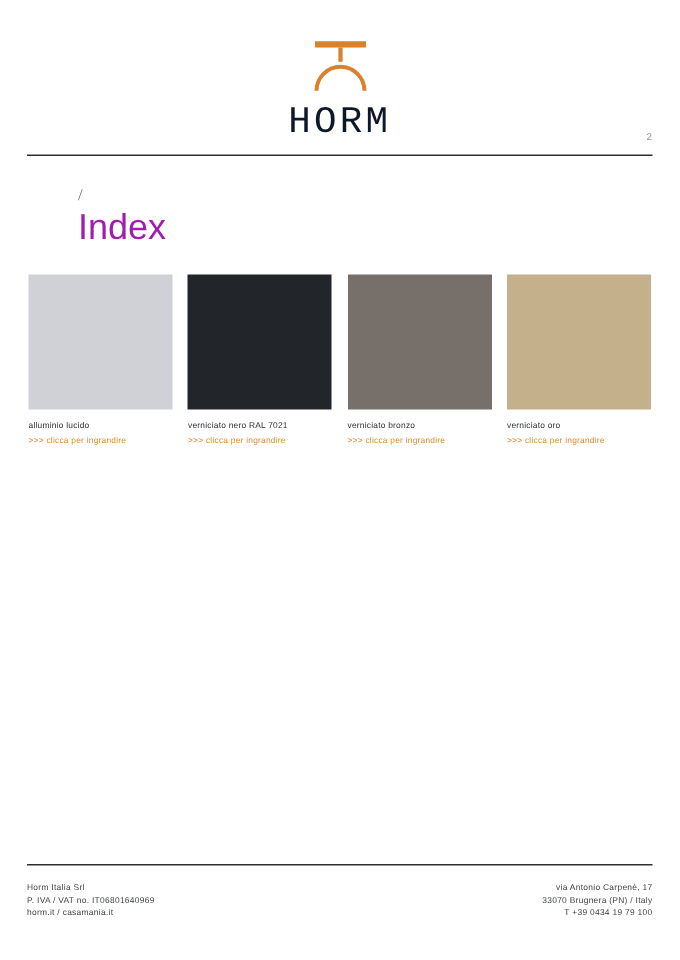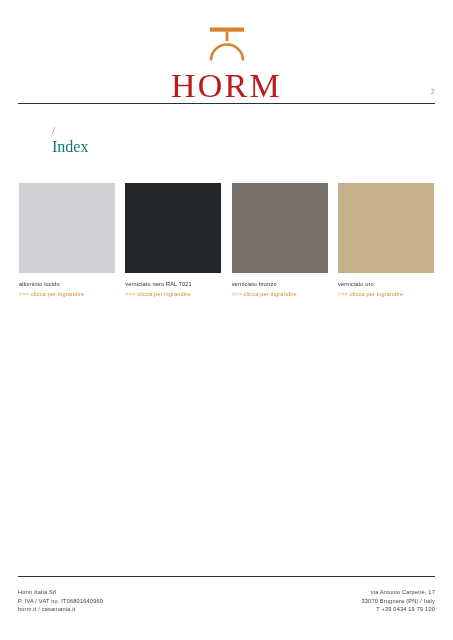--- a/index.html
+++ b/index.html
@@ -22,24 +22,24 @@
     height:100px;
     display:flex;
     flex-direction:column;
     align-items:center;
     justify-content:flex-start;
     padding-top:26px;
   }
   .logo-mark { width:46px; height:36px; display:block; }
   .wordmark {
     margin-top:5px;
-    font-family:Liberation Serif, serif;
-    font-size:34px;
+    font-family:Liberation Mono, monospace;
+    font-size:25px;
     letter-spacing:2.2px;
-    color:#b91c1c;
+    color:#0f172a;
     font-weight:400;
   }
 
   
   .page-num {
     position:absolute;
     top:88px; right:18px;
     font-size:6.5px;
     color:#8d9096;
     letter-spacing:0.3px;
@@ -58,23 +58,23 @@
     left:52px; top:125px;
   }
   .index-slash {
     font-family:"Liberation Serif", serif;
     font-size:11px;
     color:#6e7176;
     line-height:1;
     margin-bottom:3px;
   }
   .index-title {
-    font-family:Liberation Serif, serif;
-    font-size:16px;
-    color:#0f766e;
+    font-family:Liberation Sans, sans-serif;
+    font-size:24px;
+    color:#a21caf;
     line-height:1.05;
     font-weight:400;
   }
 
   
   .swatch-grid {
     position:absolute;
     left:19px; top:183px;
     width:415px;
     display:flex;

